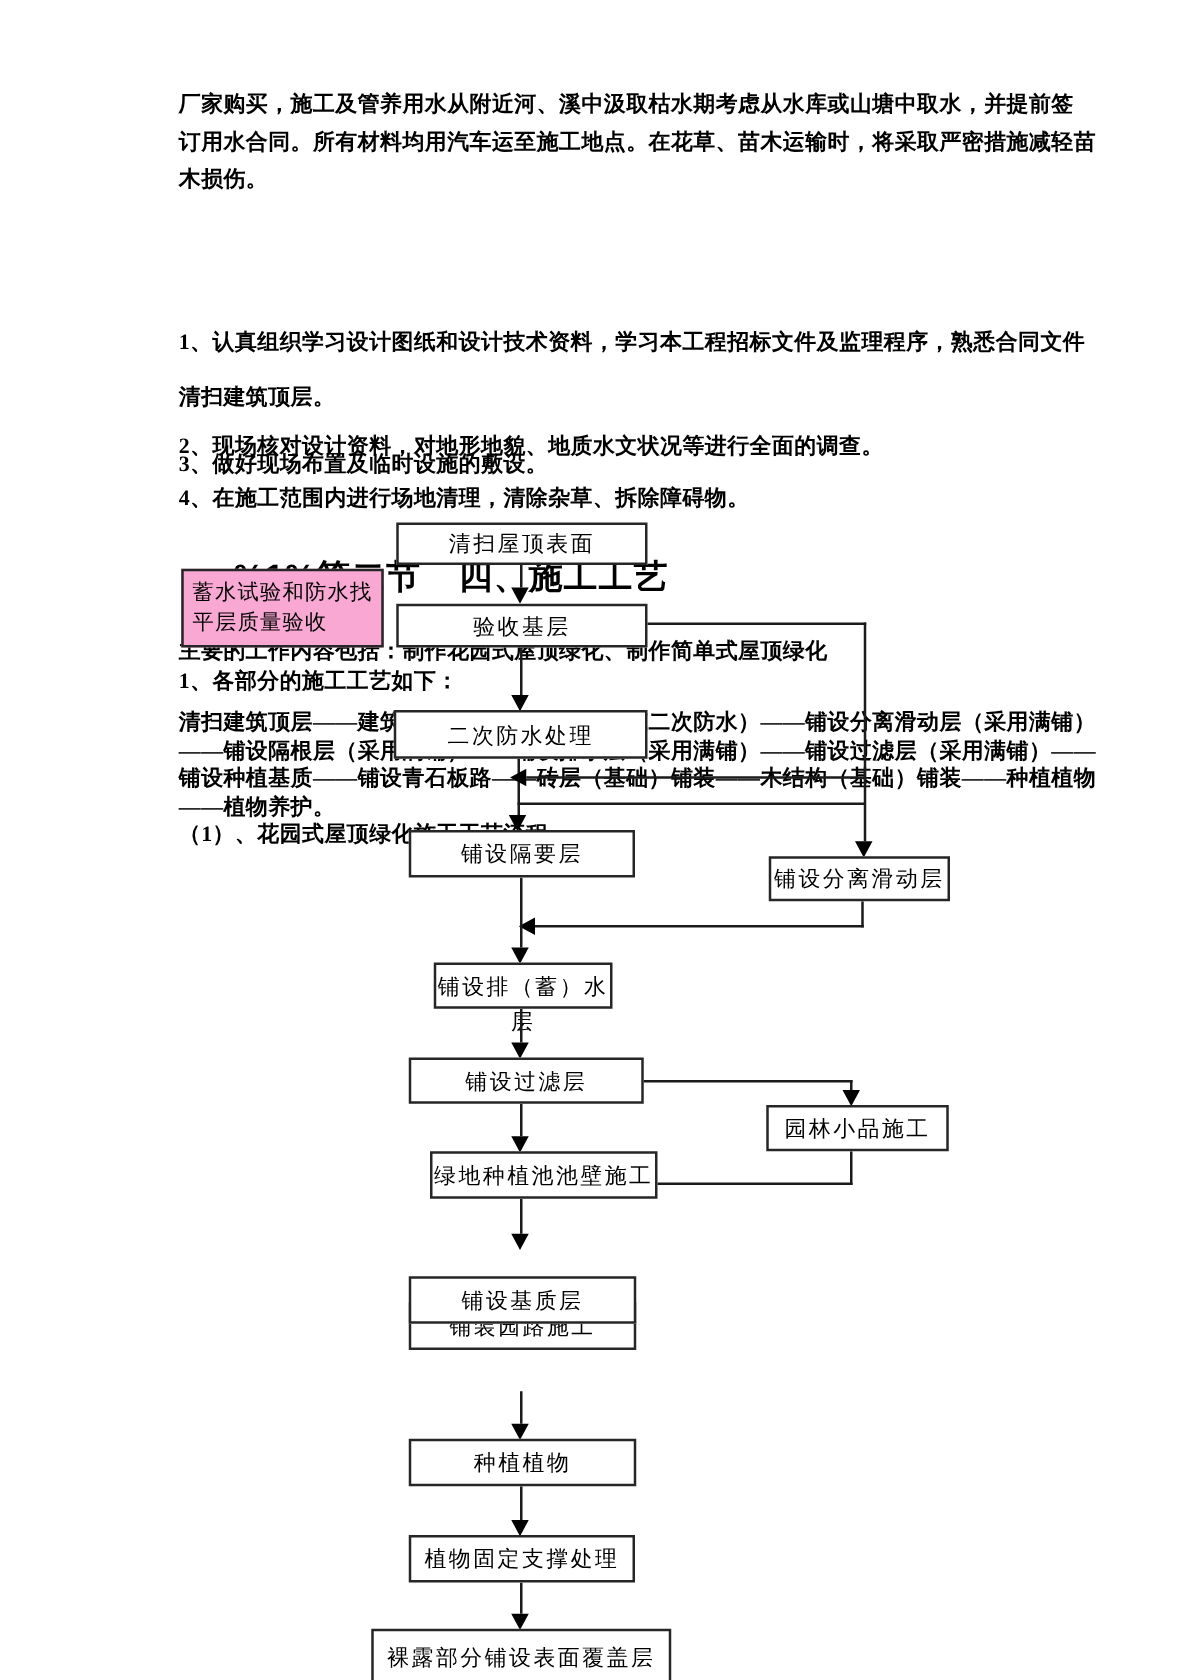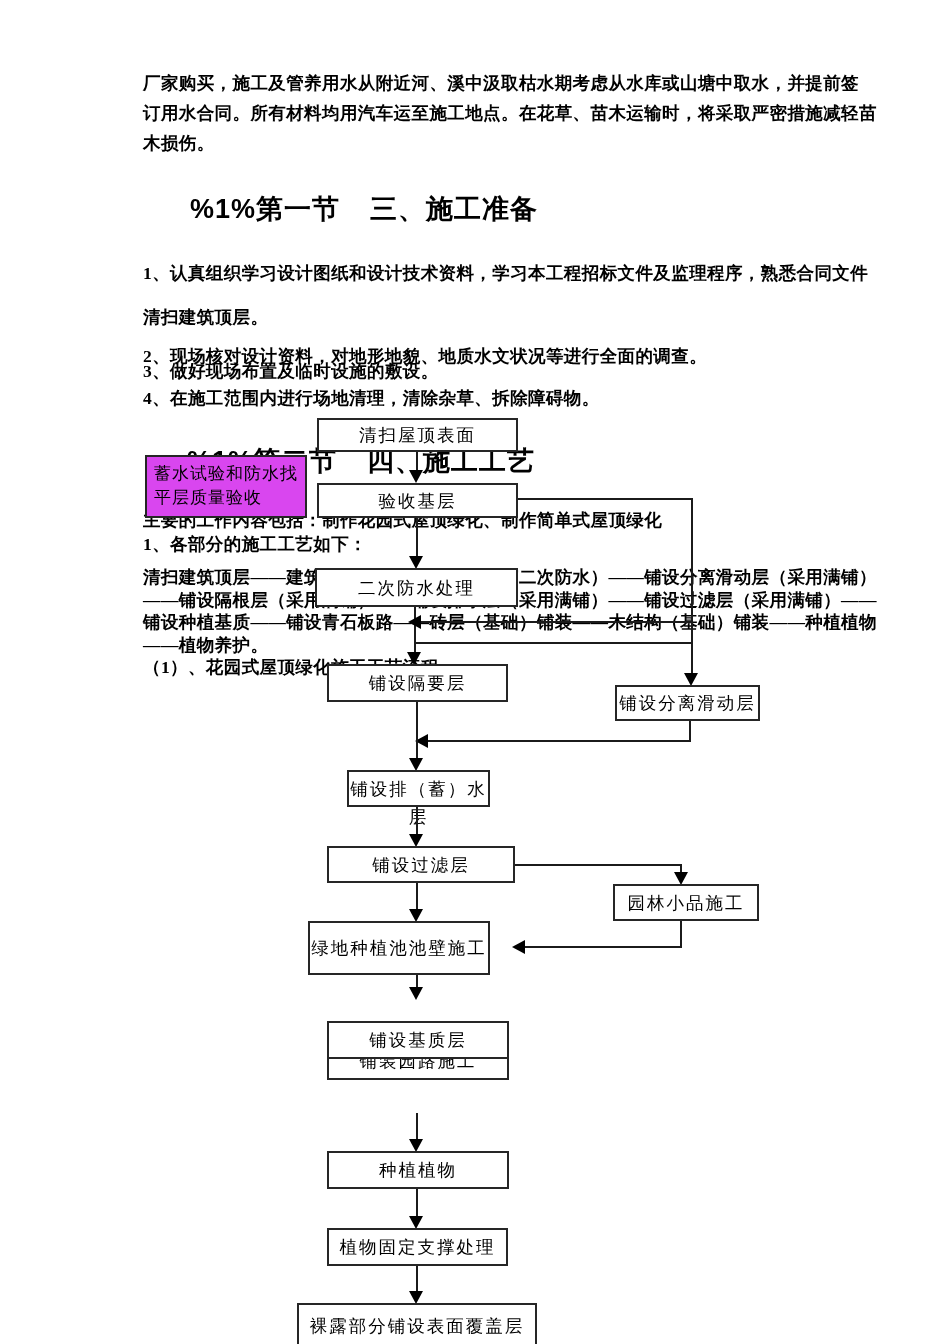--- a/index.html
+++ b/index.html
@@ -9,44 +9,41 @@
   .tl{position:absolute;left:143px;font-size:17.5px;line-height:19px;white-space:nowrap;z-index:1;
       letter-spacing:0.4px;font-weight:bold;}
   
   .hd{position:absolute;font-weight:bold;font-size:27px;line-height:30px;white-space:nowrap;z-index:1;
       font-family:"Liberation Sans",sans-serif;letter-spacing:1px;}
   .hd .gap{display:inline-block;width:30px;}
   
   .fbox{position:absolute;box-sizing:border-box;background:#fff;border:2px solid #262626;
         display:flex;align-items:center;justify-content:center;font-size:17.5px;
         letter-spacing:2px;white-space:nowrap;z-index:3;}
-  .fbox-left{position:absolute;box-sizing:border-box;background:#d946ef;border:2px solid #262626;
+  .fbox-left{position:absolute;box-sizing:border-box;background:#f9a8d4;border:2px solid #262626;
         font-size:17px;line-height:24px;padding:5px 4px 0 7px;letter-spacing:1px;z-index:3;}
   
   .vl{position:absolute;width:2px;background:#1b1b1b;z-index:2;}
   .hl{position:absolute;height:2px;background:#1b1b1b;z-index:2;}
   
   .ad{position:absolute;width:0;height:0;border-left:7px solid transparent;
       border-right:7px solid transparent;border-top:13px solid #000;z-index:2;}
   .al{position:absolute;width:0;height:0;border-top:7px solid transparent;
       border-bottom:7px solid transparent;border-right:13px solid #000;z-index:2;}
   .ovf{position:absolute;font-size:17.5px;letter-spacing:2px;text-align:center;z-index:2;}
 </style>
 </head>
 <body>
 
 <div class="page">
 
   <div class="tl" style="top:74px">厂家购买，施工及管养用水从附近河、溪中汲取枯水期考虑从水库或山塘中取水，并提前签</div>
   <div class="tl" style="top:104px">订用水合同。所有材料均用汽车运至施工地点。在花草、苗木运输时，将采取严密措施减轻苗</div>
   <div class="tl" style="top:134px">木损伤。</div>
 
-  <div class="hd" style="left:190px;top:194px">
-    <span>%1%第一节</span><span class="gap"></span><span>三、施工准备</span>
-  </div>
 
   <div class="tl" style="top:264px">1、认真组织学习设计图纸和设计技术资料，学习本工程招标文件及监理程序，熟悉合同文件</div>
   <div class="tl" style="top:308px">清扫建筑顶层。</div>
   <div class="tl" style="top:347px">2、现场核对设计资料，对地形地貌、地质水文状况等进行全面的调查。</div>
   <div class="tl" style="top:362px">3、做好现场布置及临时设施的敷设。</div>
   <div class="tl" style="top:389px">4、在施工范围内进行场地清理，清除杂草、拆除障碍物。</div>
 
   <div class="hd" style="left:187px;top:446px">
     <span>%1%第二节</span><span class="gap"></span><span>四、施工工艺</span>
   </div>
@@ -115,20 +112,20 @@
 
   <div class="fbox" style="left:317px;top:418px;width:201px;height:34px">清扫屋顶表面</div>
   <div class="fbox-left" style="left:145px;top:455px;width:162px;height:63px">蓄水试验和防水找平层质量验收</div>
   <div class="fbox" style="left:317px;top:483px;width:201px;height:35px">验收基层</div>
   <div class="fbox" style="left:315px;top:568px;width:203px;height:39px">二次防水处理</div>
   <div class="fbox" style="left:327px;top:664px;width:181px;height:38px">铺设隔要层</div>
   <div class="fbox" style="left:615px;top:685px;width:145px;height:36px">铺设分离滑动层</div>
   <div class="fbox" style="left:347px;top:770px;width:143px;height:37px">铺设排（蓄）水</div>
   <div class="fbox" style="left:327px;top:846px;width:188px;height:37px">铺设过滤层</div>
   <div class="fbox" style="left:613px;top:884px;width:146px;height:37px">园林小品施工</div>
-  <div class="fbox" style="left:308px;top:921px;width:182px;height:54px">绿地种植池池壁施工</div>
+  <div class="fbox" style="left:344px;top:921px;width:182px;height:38px">绿地种植池池壁施工</div>
   <div class="fbox" style="left:327px;top:1042px;width:182px;height:38px">铺装园路施工</div>
   <div class="fbox" style="left:327px;top:1021px;width:182px;height:38px">铺设基质层</div>
   <div class="fbox" style="left:327px;top:1151px;width:182px;height:38px">种植植物</div>
   <div class="fbox" style="left:327px;top:1228px;width:181px;height:38px">植物固定支撑处理</div>
   <div class="fbox" style="left:297px;top:1303px;width:240px;height:45px">裸露部分铺设表面覆盖层</div>
 
 </div>
 
 </body></html>

